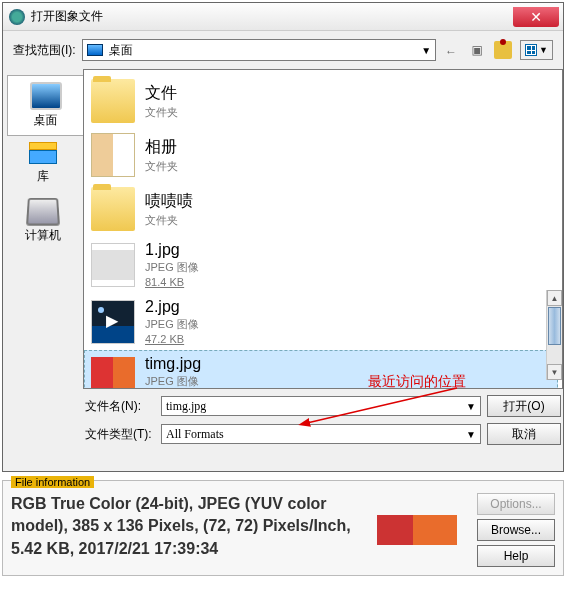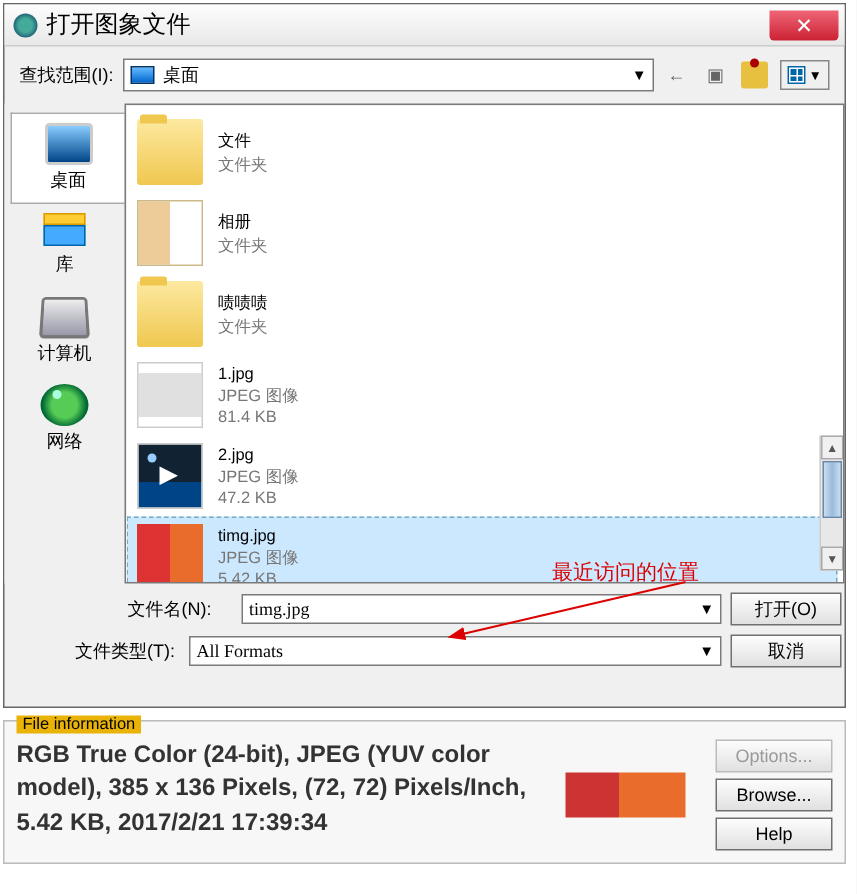--- a/index.html
+++ b/index.html
@@ -1,21 +1,21 @@
 <!DOCTYPE html>
 <html><head>
   <meta charset="utf-8">
   <style>
     * { box-sizing: border-box; margin: 0; padding: 0; }
     body { font-family: "Microsoft YaHei", Tahoma, sans-serif; font-size: 12px; background: #fff; width: 571px; height: 596px; }
     
     .dialog { width: 562px; height: 470px; border: 1px solid #666; background: #f0f0f0; position: relative; margin: 2px; }
     .titlebar { height: 28px; background: linear-gradient(#fdfdfd, #e8e8e8); display: flex; align-items: center; border-bottom: 1px solid #ccc; }
     .titlebar-icon { width: 16px; height: 16px; margin: 0 6px; background: radial-gradient(circle, #4a9 40%, #267 70%); border-radius: 50%; }
-    .titlebar-title { flex: 1; font-size: 16px; }
+    .titlebar-title { flex: 1; font-size: 12px; }
     .close-btn { width: 46px; height: 20px; background: linear-gradient(#e67, #c23); color: #fff; display: flex; align-items: center; justify-content: center; margin-right: 4px; border-radius: 0 0 3px 3px; font-size: 14px; cursor: pointer; }
     
     .toolbar-row { display: flex; align-items: center; padding: 8px 10px; gap: 6px; }
     .label { font-size: 12px; }
     .location-combo { flex: 1; height: 22px; border: 1px solid #7a7a7a; background: #fff; display: flex; align-items: center; padding: 0 4px; }
     .location-combo .mini-monitor { width: 16px; height: 12px; background: linear-gradient(#6bf, #06c); border: 1px solid #036; margin-right: 6px; }
     .location-combo .dd { margin-left: auto; font-size: 10px; }
     .nav-icons { display: flex; gap: 8px; align-items: center; }
     .nav-icon { width: 18px; height: 18px; display: flex; align-items: center; justify-content: center; color: #666; }
     .nav-icon.folder { background: #e8c040; border-radius: 2px; position: relative; }
@@ -45,23 +45,23 @@
     .file-thumb { width: 44px; height: 44px; flex-shrink: 0; }
     .thumb-folder { background: linear-gradient(#fde9a0, #f0c850); border-radius: 2px; position:relative;}
     .thumb-folder::before{content:'';position:absolute;top:-3px;left:2px;width:18px;height:6px;background:#f0c850;border-radius:2px 2px 0 0;}
     .thumb-album { background: linear-gradient(90deg, #ec9 50%, #fff 50%); border:1px solid #cb8;}
     .thumb-img1 { background: linear-gradient(#fff 15%, #e0e0e0 15% 85%, #fff 85%); border:1px solid #ccc;}
     .thumb-img2 { background: linear-gradient(#123 60%, #048 60%); border:1px solid #ccc; position:relative;}
     .thumb-img2::after{content:'';position:absolute;left:6px;top:6px;width:6px;height:6px;background:#9cf;border-radius:50%;}
     .thumb-img2::before{content:'▶';position:absolute;left:14px;top:10px;color:#fff;font-size:16px;}
     .thumb-timg { background: linear-gradient(90deg, #d33 50%, #e96c2c 50%); }
     .file-meta { display: flex; flex-direction: column; gap: 1px; }
-    .file-name { font-size: 11px; color: #000; }
+    .file-name { font-size: 16px; color: #000; }
     .file-type { font-size: 11px; color: #777; }
-    .file-size { font-size: 11px; color: #777; }
+    .file-size { font-size: 11px; color: #777; text-decoration: underline; }
     
     .scrollbar-track { position: absolute; right: 0; top: 220px; width: 16px; height: 90px; background: #e8e8e8; border-left:1px solid #ccc;}
     .scrollbar-arrow { height: 16px; background: #f0f0f0; border: 1px solid #aaa; display:flex;align-items:center;justify-content:center;font-size:8px;color:#555;}
     .scrollbar-thumb { height: 38px; background: linear-gradient(90deg,#cde,#9bd,#cde); border: 1px solid #68a; margin:1px;}
     
     .bottom-fields { padding: 6px 2px; }
     .field-row { display: flex; align-items: center; gap: 6px; margin-bottom: 6px; }
     .field-label { width: 70px; }
     .field-combo { flex: 1; height: 20px; border: 1px solid #7a7a7a; background: #fff; display: flex; align-items: center; padding: 0 4px; font-family: Tahoma; }
     .field-combo .dd { margin-left: auto; font-size: 10px; }
@@ -122,24 +122,20 @@
         <div class="sidebar-icon icon-library">
           <div class="icon-library-top"></div>
             <div class="icon-library-bot"></div>
         </div>
         <span>库</span>
       </div>
       <div class="sidebar-item">
         <div class="sidebar-icon icon-computer"></div>
         <span>计算机</span>
       </div>
-      <div class="sidebar-item">
-        <div class="sidebar-icon icon-network"></div>
-        <span>网络</span>
-      </div>
     </div>
 
     <div class="file-pane">
       <div class="file-item">
         <div class="file-thumb thumb-folder"></div>
         <div class="file-meta">
           <span class="file-name">文件</span>
           <span class="file-type">文件夹</span>
         </div>
       </div>
@@ -192,21 +188,21 @@
   <div class="bottom-fields">
     <div class="field-row">
       <span class="field-label" style="margin-left:80px">文件名(N):</span>
       <div class="field-combo">
         <span>timg.jpg</span>
         <span class="dd">▼</span>
       </div>
       <div class="action-btn">打开(O)</div>
     </div>
     <div class="field-row">
-      <span class="field-label" style="margin-left:45px">文件类型(T):</span>
+      <span class="field-label" style="margin-left:80px">文件类型(T):</span>
       <div class="field-combo">
         <span>All Formats</span>
         <span class="dd">▼</span>
       </div>
       <div class="action-btn">取消</div>
     </div>
   </div>
 
   <div class="annotation">最近访问的位置</div>
   <svg class="arrow-svg" width="180" height="60">

